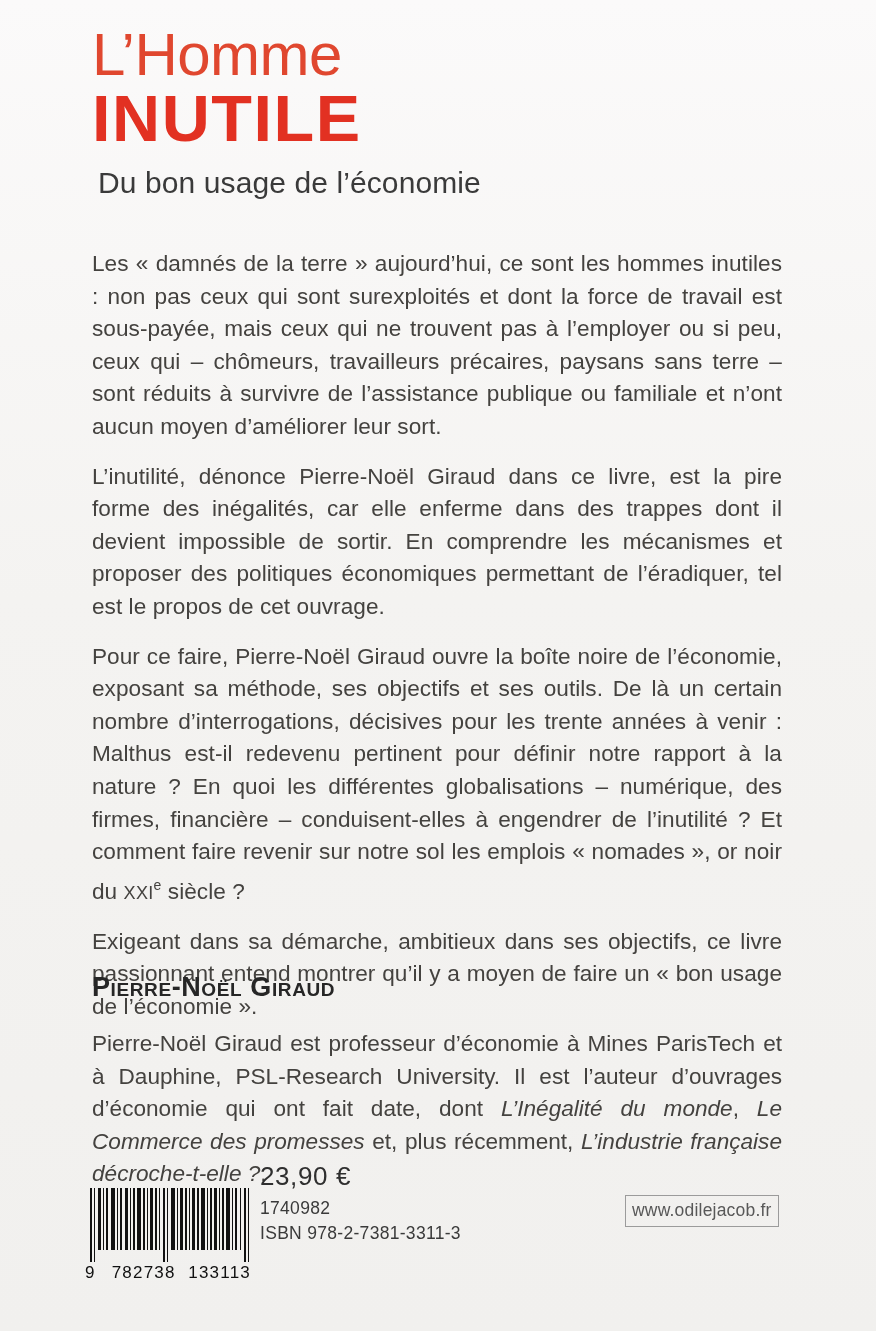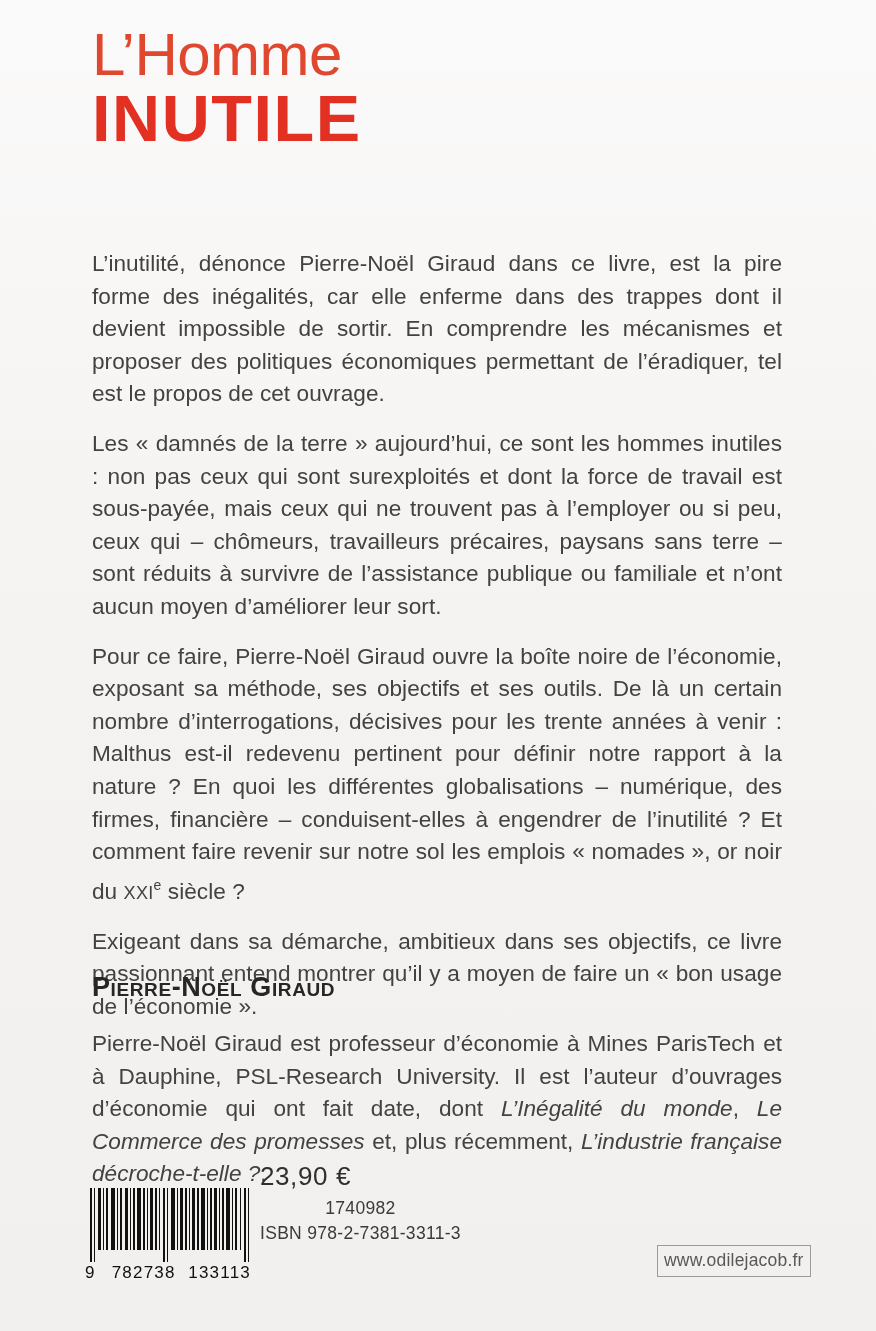--- a/index.html
+++ b/index.html
@@ -145,56 +145,55 @@
     font-size: 26px;
     letter-spacing: 0.6px;
     font-family: "Liberation Sans", sans-serif;
   }
   .code {
     color: #3a3a3a;
     font-size: 17.5px;
     margin-top: 6px;
     letter-spacing: 0.3px;
     font-family: "Liberation Sans", sans-serif;
-    text-align: center;
   }
   .isbn {
     color: #3a3a3a;
     font-size: 17.5px;
     margin-top: 4px;
     letter-spacing: 0.3px;
     font-family: Liberation Sans, sans-serif;
   }
   .publisher-box {
     position: absolute;
     left: 625px;
-    top: 1245px;
+    top: 1195px;
     border: 1px solid #9b9b9b;
     padding: 4px 6px 5px 6px;
     color: #585858;
     font-size: 17.5px;
     letter-spacing: 0.2px;
     background: transparent;
     font-family: "Liberation Sans", sans-serif;
-    margin-left: 32px;
   }
 </style>
 </head>
 <body>
 
 <div class="cover">
 
   <div class="title-block">
     <div class="title-line1">L’Homme</div>
     <div class="title-line2">INUTILE</div>
+    <div class="subtitle">Du bon usage de l’économie</div>
   </div>
 
   <div class="blurb">
+    <p>Les « damnés de la terre » aujourd’hui, ce sont les hommes inutiles : non pas ceux qui sont surexploités et dont la force de travail est sous-payée, mais ceux qui ne trouvent pas à l’employer ou si peu, ceux qui – chômeurs, travailleurs précaires, paysans sans terre – sont réduits à survivre de l’assistance publique ou familiale et n’ont aucun moyen d’améliorer leur sort.</p>
     <p>L’inutilité, dénonce Pierre-Noël Giraud dans ce livre, est la pire forme des inégalités, car elle enferme dans des trappes dont il devient impossible de sortir. En comprendre les mécanismes et proposer des politiques économiques permettant de l’éradiquer, tel est le propos de cet ouvrage.</p>
-    <p>Les « damnés de la terre » aujourd’hui, ce sont les hommes inutiles : non pas ceux qui sont surexploités et dont la force de travail est sous-payée, mais ceux qui ne trouvent pas à l’employer ou si peu, ceux qui – chômeurs, travailleurs précaires, paysans sans terre – sont réduits à survivre de l’assistance publique ou familiale et n’ont aucun moyen d’améliorer leur sort.</p>
     <p><span>Pour ce faire, Pierre-Noël Giraud ouvre la boîte noire de l’économie, exposant sa méthode, ses objectifs et ses outils. De là un certain nombre d’interrogations, décisives pour les trente années à venir : Malthus est-il redevenu pertinent pour définir notre rapport à la nature ? En quoi les différentes globalisations –  numérique, des firmes, financière – conduisent-elles à engendrer de l’inutilité ? Et comment faire revenir sur notre sol les emplois « nomades », or noir du </span><span class="smallcap">XXI</span><span class="sup">e</span><span> siècle ?</span></p>
     <p>Exigeant dans sa démarche, ambitieux dans ses objectifs, ce livre passionnant entend montrer qu’il y a moyen de faire un « bon usage de l’économie ».</p>
   </div>
 
   <div class="author-name">Pierre-Noël Giraud</div>
 
   <div class="author-bio"><span>Pierre-Noël Giraud est professeur d’économie à Mines ParisTech et à Dauphine, PSL-Research University. Il est l’auteur d’ouvrages d’économie qui ont fait date, dont </span><i>L’Inégalité du monde</i><span>, </span><i>Le Commerce des promesses</i><span> et, plus récemment, </span><i>L’industrie française décroche-t-elle ?</i><span>.</span></div>
 
   <div class="footer">
 

